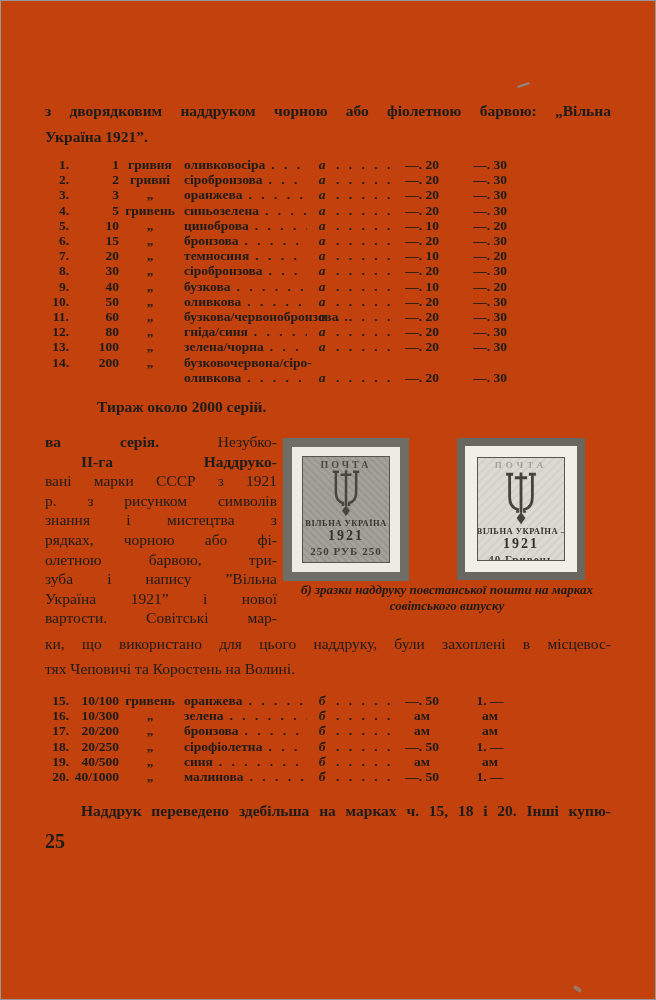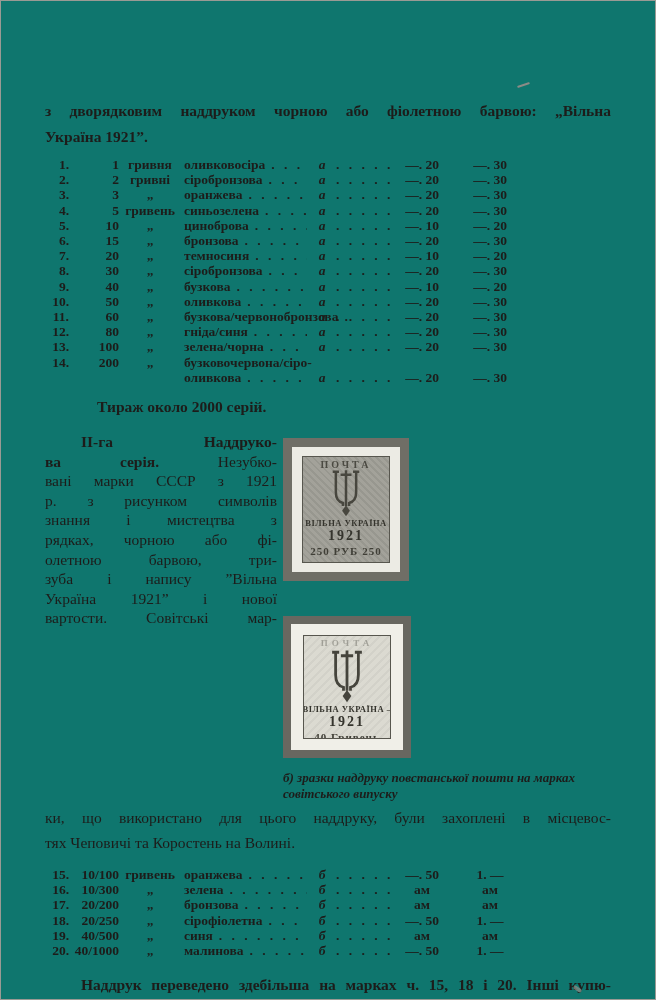--- a/index.html
+++ b/index.html
@@ -1,19 +1,19 @@
 <!DOCTYPE html>
 <html><head>
 <meta charset="utf-8">
 <style>
   html,body{margin:0;padding:0;background:#e8e8e6;}
   body{width:656px;height:1000px;overflow:hidden;}
   .page{
     position:relative;box-sizing:border-box;width:656px;height:1000px;
-    background:#0f766e;border:1px solid #9a9a94;
+    background:#c2410c;border:1px solid #9a9a94;
     padding:97px 44px 0 44px;
     font-family:"Liberation Serif","DejaVu Serif",serif;
     color:#1d1c1a;
   }
   
   .intro{font-size:15.5px;line-height:26px;font-weight:700;}
   .jline{text-align:justify;text-align-last:justify;}
   .lline{text-align:left;}
 
   
@@ -34,39 +34,39 @@
 
   .tirazh{font-size:15.5px;font-weight:700;margin-top:13px;padding-left:52px;}
 
   
   .section{margin-top:16px;display:flex;}
   .leftcol{width:232px;flex:none;font-size:15.5px;line-height:19.6px;}
   .sline{text-align:justify;text-align-last:justify;}
   .sline.indent{padding-left:36px;}
   .sline b{font-weight:700;}
   .figcol{flex:1 1 auto;padding-left:6px;}
-  .stamps-row{display:flex;justify-content:flex-start;gap:35px;margin-top:6px;flex-direction:column;}
+  .stamps-row{display:flex;justify-content:flex-start;gap:48px;margin-top:6px;}
 
   .stamp{box-sizing:border-box;flex:none;}
   .stamp-left{width:126px;height:143px;border:9px solid #6f6e66;background:#ecebe4;padding:9px 10px;}
   .stamp-right{width:128px;height:142px;border:8px solid #686760;background:#f0efe8;padding:11px 12px;}
   .stamp-inner{box-sizing:border-box;width:100%;height:100%;border:1px solid #57564e;
     display:flex;flex-direction:column;align-items:center;overflow:hidden;}
   .inner-dark{background:#a3a29a;background-image:repeating-linear-gradient(45deg,rgba(0,0,0,.07) 0 2px,transparent 2px 5px);}
   .inner-light{background:#dbdad1;background-image:repeating-linear-gradient(-45deg,rgba(0,0,0,.04) 0 2px,transparent 2px 6px);}
   .s-top{font-size:10px;font-weight:700;letter-spacing:3px;color:#4b4a42;margin-top:2px;}
   .s-top.faint{opacity:.38;font-size:9px;letter-spacing:4px;}
   .tryzub{flex:none;}
   .tz-dark{color:#3c3b33;opacity:.88;margin-top:-3px;}
   .tz-light{color:#45443c;margin-top:-1px;}
   .s-ovl{font-size:8.5px;font-weight:700;letter-spacing:.5px;color:#35342d;white-space:nowrap;margin-top:1px;}
   .s-year{font-size:14px;font-weight:700;letter-spacing:2px;color:#35342d;line-height:15px;}
   .s-val{font-size:11px;font-weight:700;letter-spacing:1px;color:#403f37;margin-top:2px;white-space:nowrap;}
   figure{margin:0;}
-  figcaption{margin-top:12px;font-size:13px;line-height:16px;font-weight:700;font-style:italic;}
+  figcaption{margin-top:1px;text-align:center;font-size:13px;line-height:16px;font-weight:700;font-style:italic;}
 
   .cont{font-size:15.5px;line-height:25px;margin-top:3px;font-weight:400;}
   .closing{font-size:15.5px;line-height:26px;margin-top:14px;font-weight:700;}
   .closing .jline{padding-left:36px;}
   .pagenum{margin-top:6px;text-align:left;padding-right:24px;font-size:20px;font-weight:700;}
 
   .artifact{position:absolute;background:#8b8b86;border-radius:2px;}
   .a1{left:516px;top:83px;width:13px;height:2px;transform:rotate(-18deg);}
   .a2{left:572px;top:986px;width:9px;height:4px;transform:rotate(32deg);opacity:.75;}
 </style>
@@ -270,22 +270,22 @@
         <span class="lead2"></span>
         <span class="c-p1">—. 20</span>
         <span class="c-p2">—. 30</span>
       </div>
     </div>
 
   <div class="tirazh">Тираж около 2000 серій.</div>
 
   <div class="section">
     <div class="leftcol">
+        <div class="sline"><b>ва серія.</b> Незубко-</div>
         <div class="sline indent"><b>ІІ-га Наддруко-</b></div>
-        <div class="sline"><b>ва серія.</b> Незубко-</div>
         <div class="sline">вані марки СССР з 1921</div>
         <div class="sline">р. з рисунком символів</div>
         <div class="sline">знання і мистецтва з</div>
         <div class="sline">рядках, чорною або фі-</div>
         <div class="sline">олетною барвою, три-</div>
         <div class="sline">зуба і напису ”Вільна</div>
         <div class="sline">Україна 1921” і нової</div>
         <div class="sline">вартости. Совітські мар-</div>
       </div>
     <div class="figcol">

